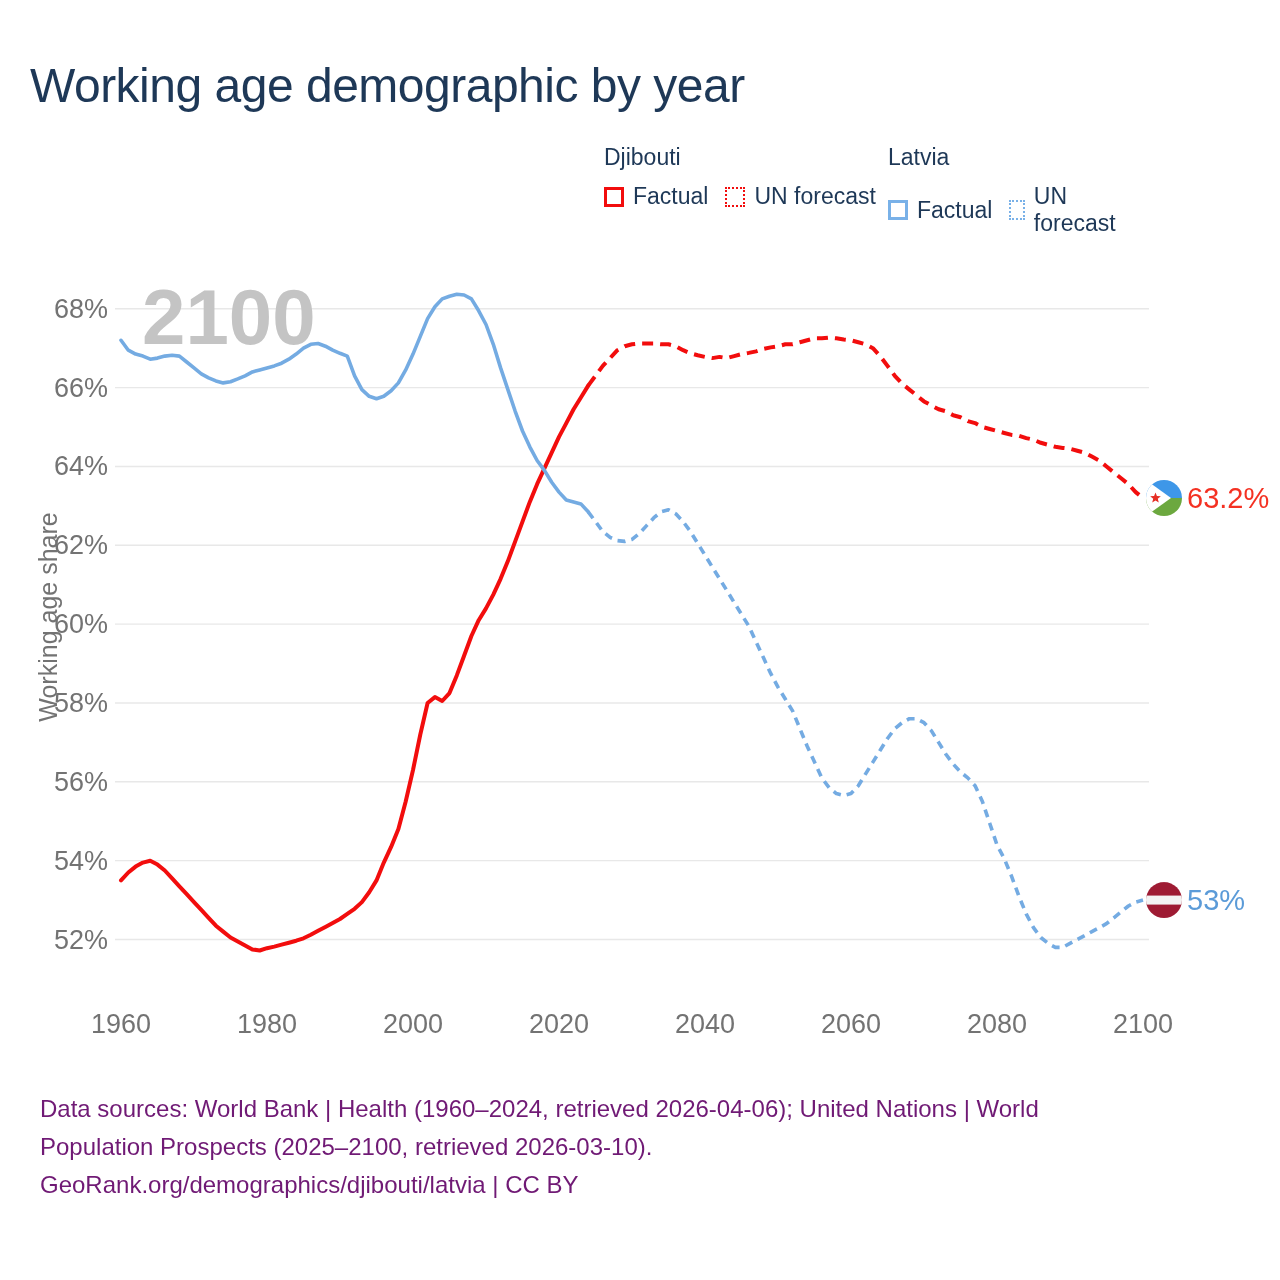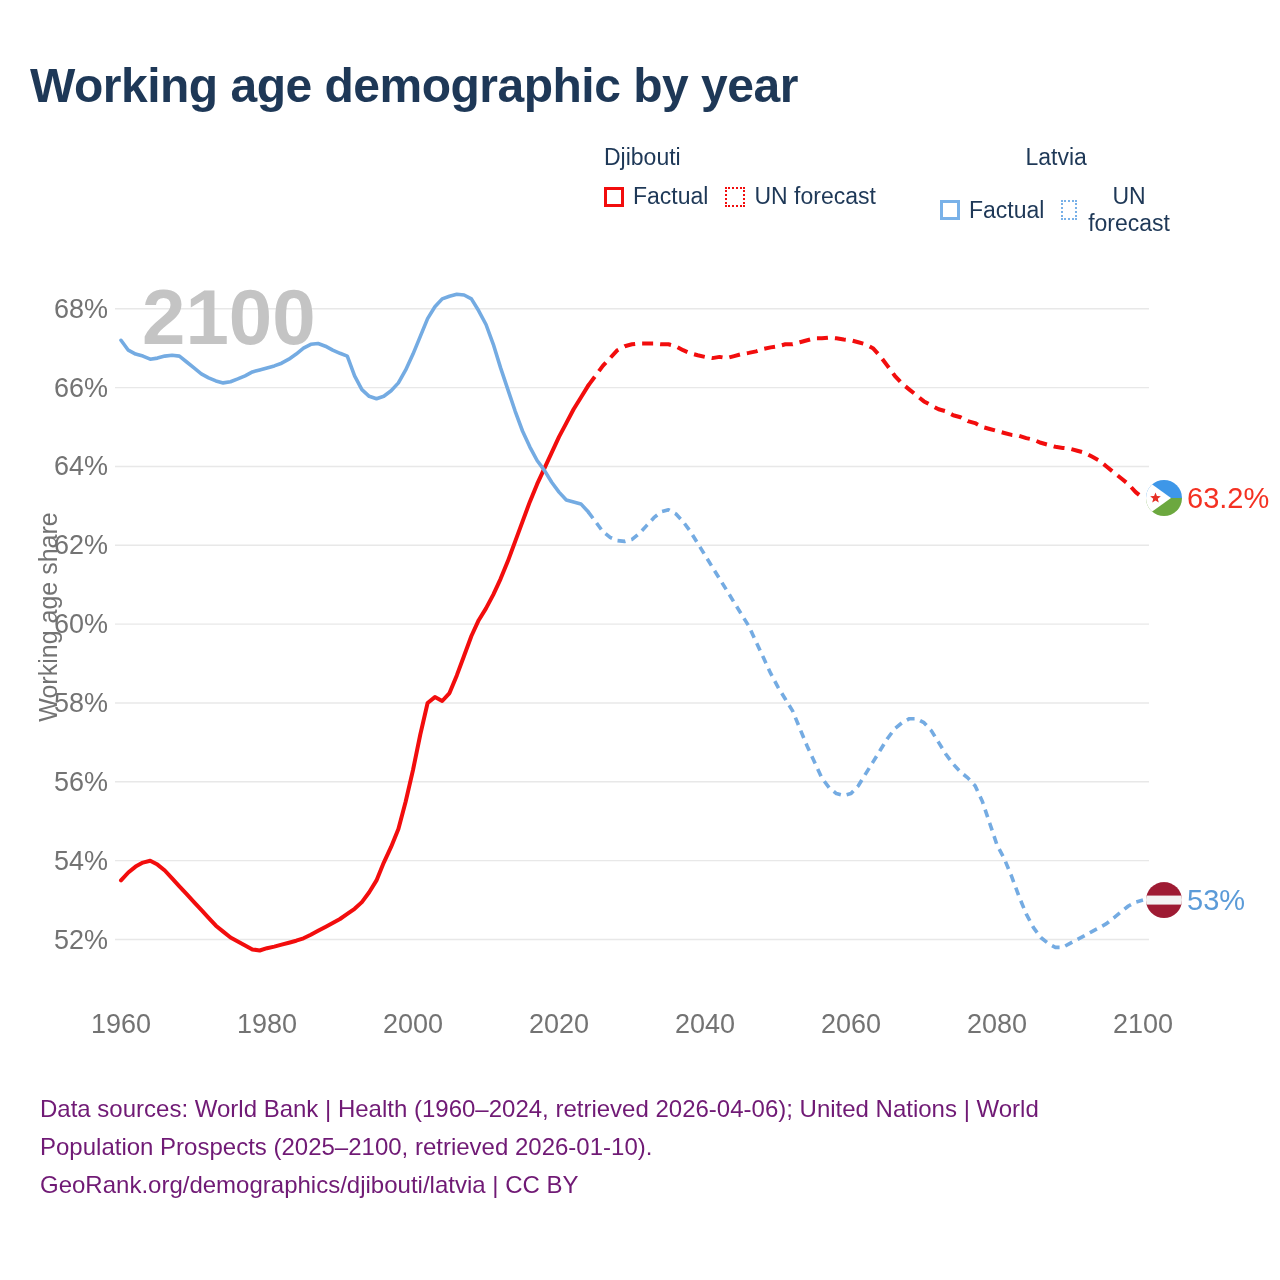--- a/index.html
+++ b/index.html
@@ -4,27 +4,27 @@
 <style>
   html,body{margin:0;padding:0;background:#ffffff;}
   body{
     width:1280px;height:1280px;position:relative;overflow:hidden;
     font-family:"Liberation Sans",sans-serif;
     -webkit-font-smoothing:antialiased;
   }
   #chart-svg{position:absolute;left:0;top:0;}
   .page-title{
     position:absolute;left:30px;top:58px;
-    font-size:48px;font-weight:700;letter-spacing:-0.5px;
+    font-size:48px;font-weight:400;letter-spacing:-0.5px;
     color:var(--navy,#1e3857);
   }
   .legend{position:absolute;top:144px;left:0;width:1097px;height:70px;}
   .legend-group{position:absolute;top:0;}
   .legend-group.djibouti{left:604px;}
-  .legend-group.latvia{left:940px;text-align:center;}
+  .legend-group.latvia{left:888px;}
   .legend-country{font-size:23px;color:var(--navy,#1e3857);margin-bottom:12px;}
   .legend-row{display:flex;align-items:center;}
   .legend-item{display:flex;align-items:center;margin-right:17px;}
   .legend-item:last-child{margin-right:0;}
   .legend-box{width:20px;height:20px;box-sizing:border-box;margin-right:9px;background:#fff;}
   .legend-box.solid-red{border:3px solid var(--red,#f20d0d);}
   .legend-box.dotted-red{border:2px dotted var(--red,#f20d0d);}
   .legend-box.solid-blue{border:3px solid var(--blue,#79b1e8);}
   .legend-box.dotted-blue{border:2px dotted var(--blue,#79b1e8);}
   .legend-label{font-size:23px;color:var(--navy,#1e3857);}
@@ -129,15 +129,15 @@
         <span class="legend-label">UN forecast</span>
       </div>
     </div>
   </div>
 </div>
 
 <div class="ylabel">Working age share</div>
 
 <div class="footer">
   <div>Data sources: World Bank | Health (1960–2024, retrieved 2026-04-06); United Nations | World</div>
-  <div>Population Prospects (2025–2100, retrieved 2026-01-10).</div>
+  <div>Population Prospects (2025–2100, retrieved 2026-03-10).</div>
   <div>GeoRank.org/demographics/djibouti/latvia | CC BY</div>
 </div>
 
 </body></html>

